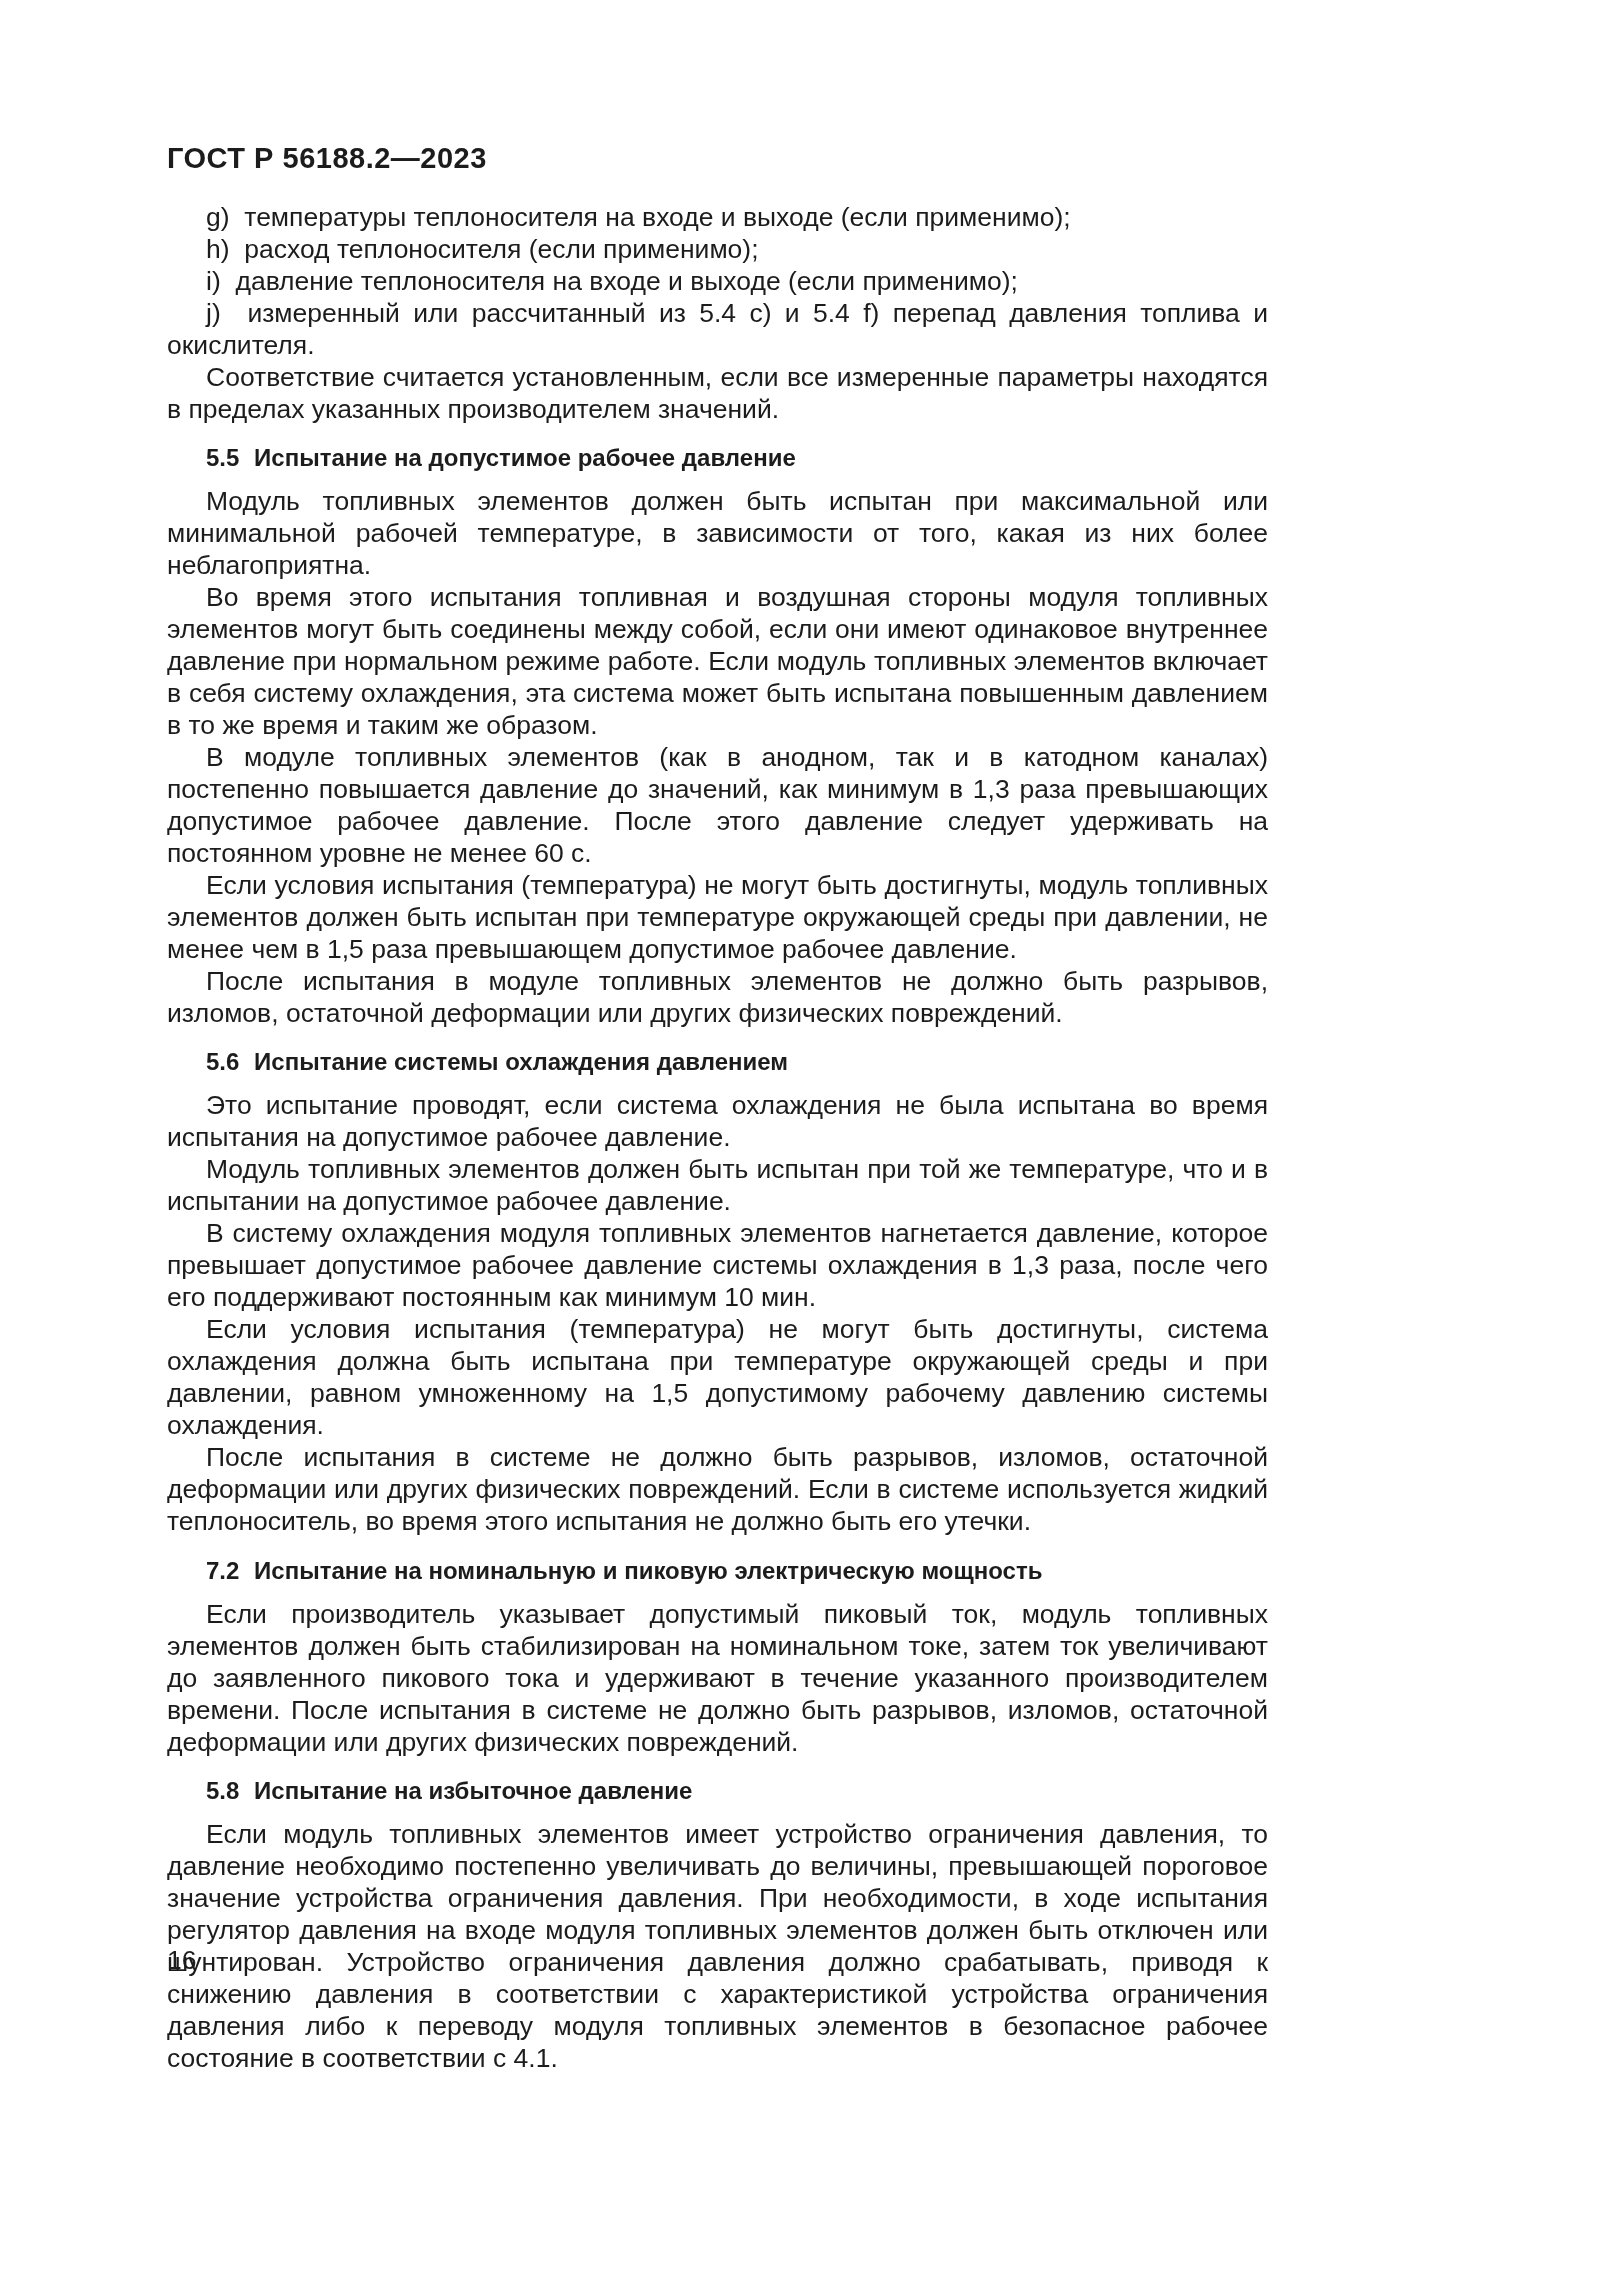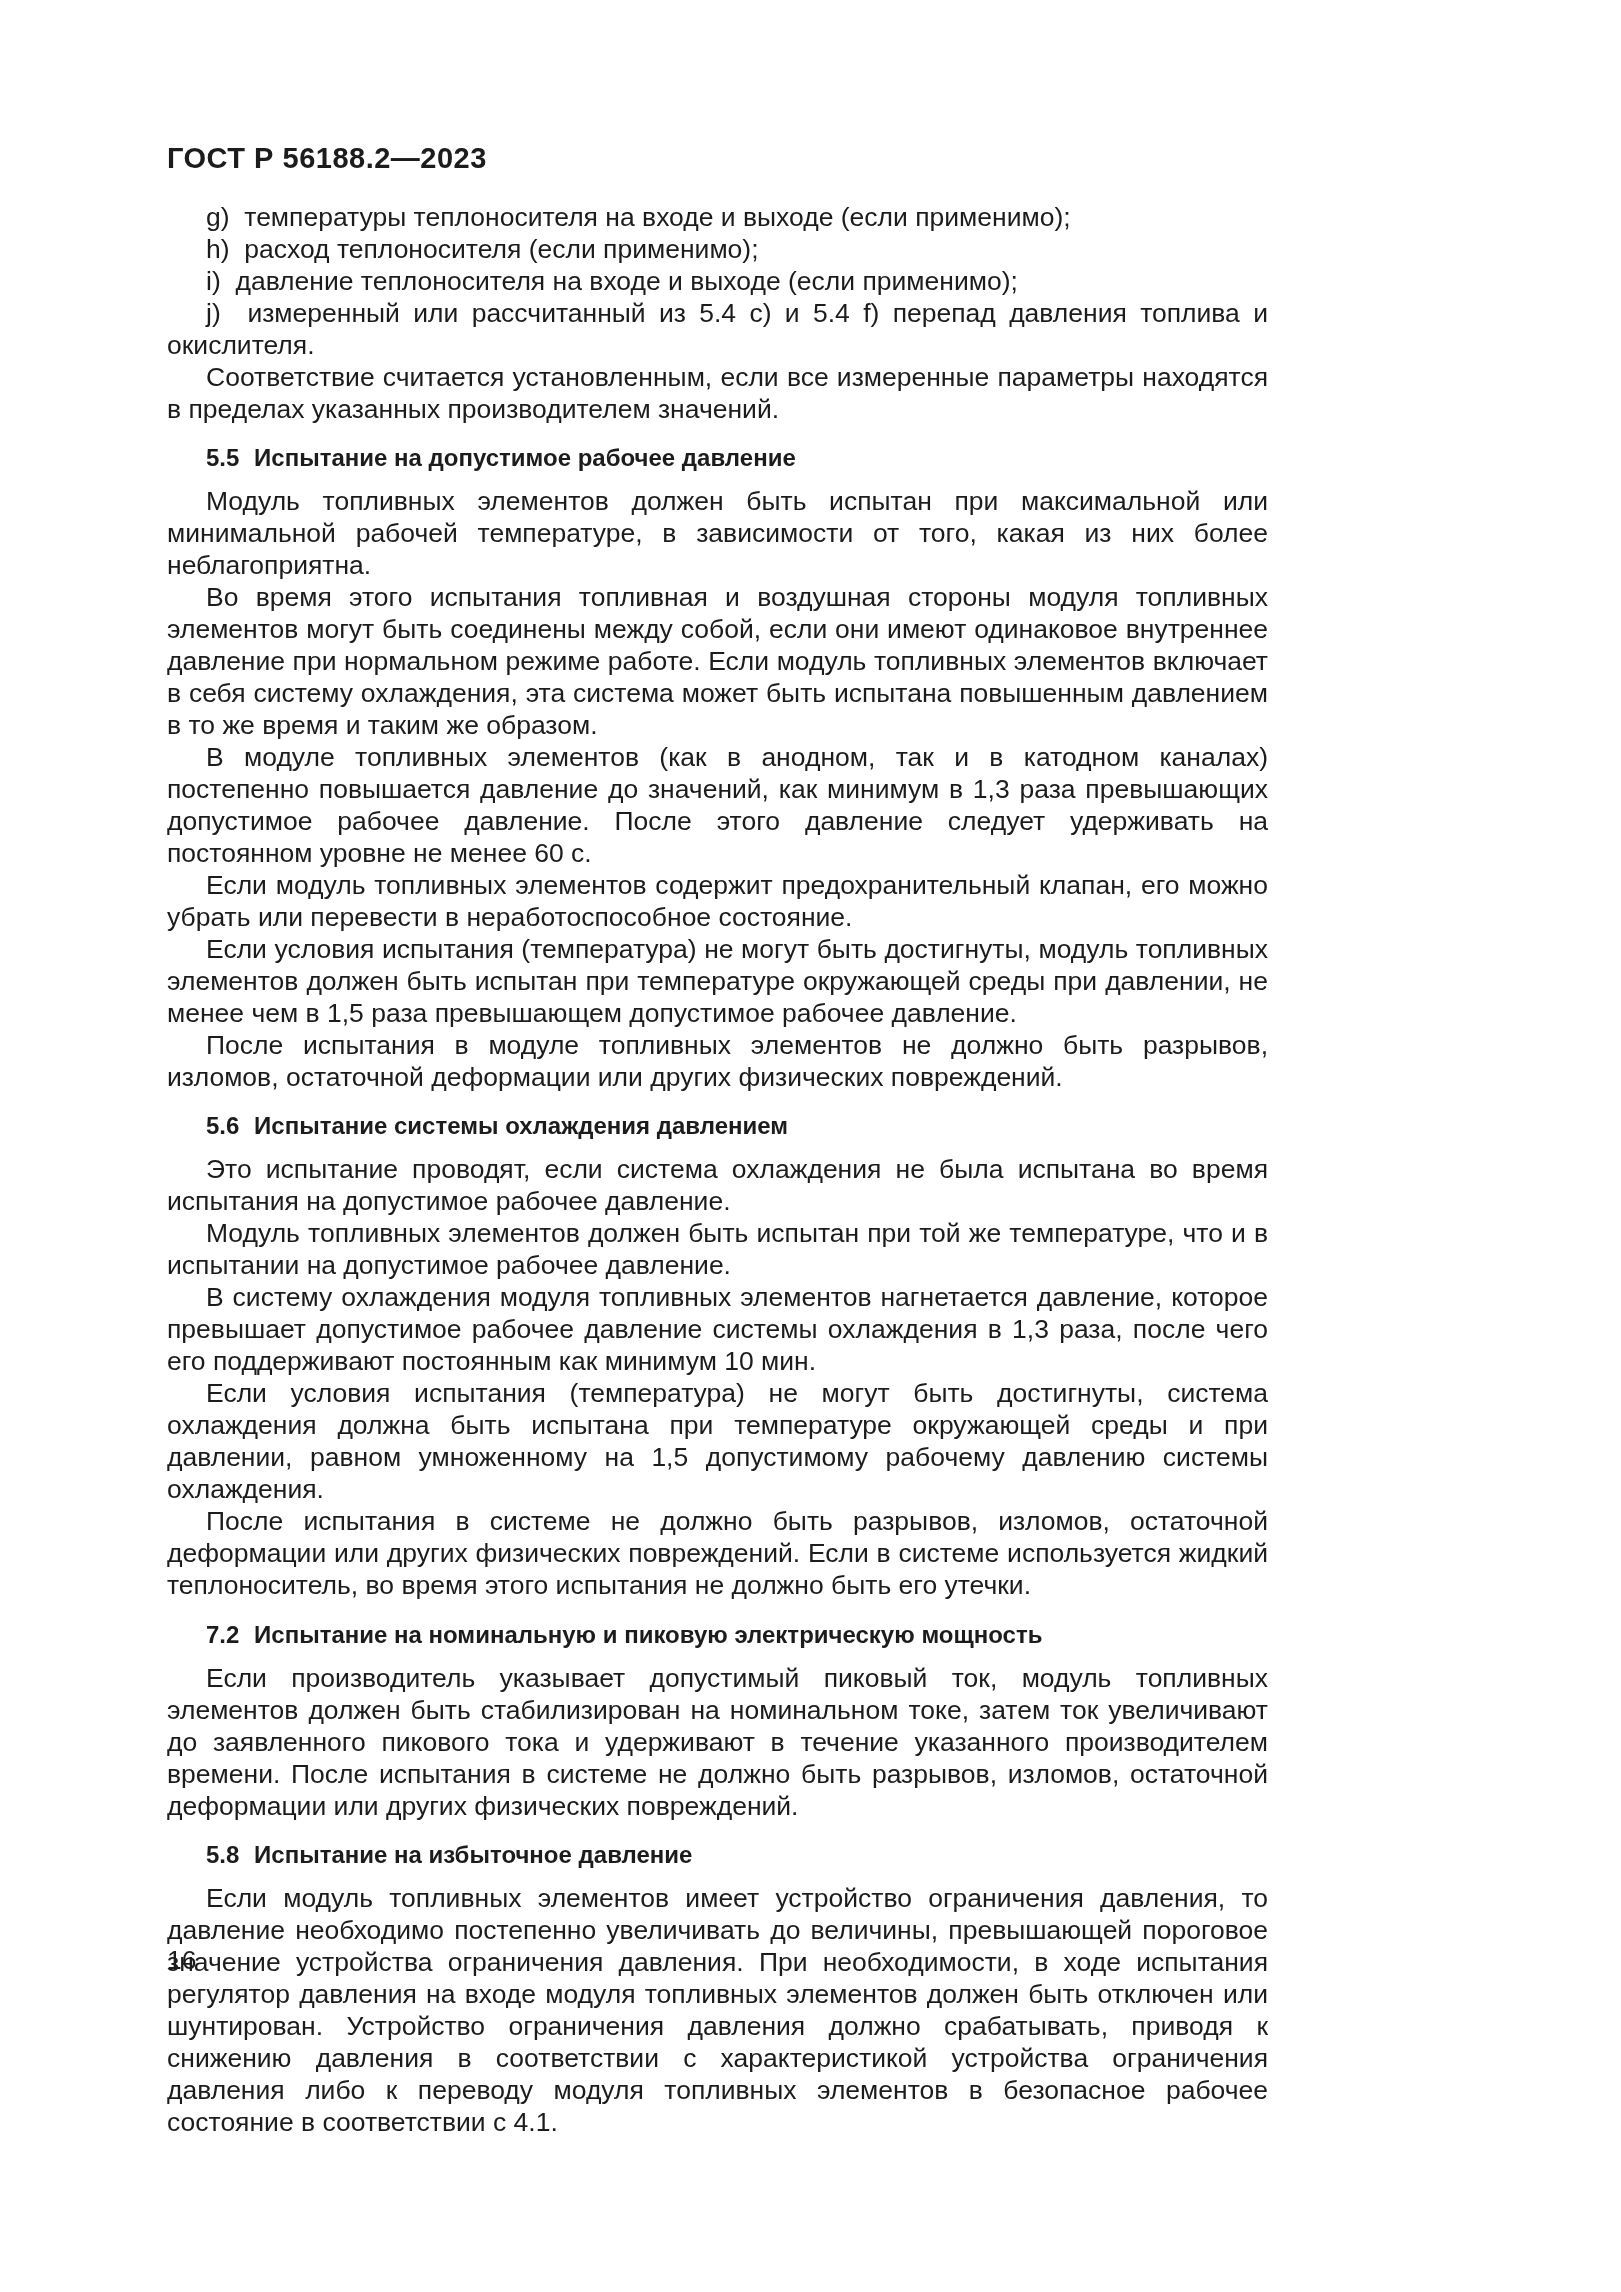--- a/index.html
+++ b/index.html
@@ -56,21 +56,20 @@
     <p class="li">g)&nbsp; температуры теплоносителя на входе и выходе (если применимо);</p>
     <p class="li">h)&nbsp; расход теплоносителя (если применимо);</p>
     <p class="li">i)&nbsp; давление теплоносителя на входе и выходе (если применимо);</p>
     <p class="li">j)&nbsp; измеренный или рассчитанный из 5.4 c) и 5.4 f) перепад давления топлива и окислителя.</p>
     <p class="p">Соответствие считается установленным, если все измеренные параметры находятся в пределах указанных производителем значений.</p>
 
     <h2 class="sec"><span>5.5</span><span class="ht">Испытание на допустимое рабочее давление</span></h2>
     <p class="p">Модуль топливных элементов должен быть испытан при максимальной или минимальной рабочей температуре, в зависимости от того, какая из них более неблагоприятна.</p>
     <p class="p">Во время этого испытания топливная и воздушная стороны модуля топливных элементов могут быть соединены между собой, если они имеют одинаковое внутреннее давление при нормальном режиме работе. Если модуль топливных элементов включает в себя систему охлаждения, эта система может быть испытана повышенным давлением в то же время и таким же образом.</p>
     <p class="p">В модуле топливных элементов (как в анодном, так и в катодном каналах) постепенно повышается давление до значений, как минимум в 1,3 раза превышающих допустимое рабочее давление. После этого давление следует удерживать на постоянном уровне не менее 60 с.</p>
-    <p class="p">Если модуль топливных элементов содержит предохранительный клапан, его можно убрать или перевести в неработоспособное состояние.</p>
     <p class="p">Если условия испытания (температура) не могут быть достигнуты, модуль топливных элементов должен быть испытан при температуре окружающей среды при давлении, не менее чем в 1,5 раза превышающем допустимое рабочее давление.</p>
     <p class="p">После испытания в модуле топливных элементов не должно быть разрывов, изломов, остаточной деформации или других физических повреждений.</p>
 
     <h2 class="sec"><span>5.6</span><span class="ht">Испытание системы охлаждения давлением</span></h2>
     <p class="p">Это испытание проводят, если система охлаждения не была испытана во время испытания на допустимое рабочее давление.</p>
     <p class="p">Модуль топливных элементов должен быть испытан при той же температуре, что и в испытании на допустимое рабочее давление.</p>
     <p class="p">В систему охлаждения модуля топливных элементов нагнетается давление, которое превышает допустимое рабочее давление системы охлаждения в 1,3 раза, после чего его поддерживают постоянным как минимум 10 мин.</p>
     <p class="p">Если условия испытания (температура) не могут быть достигнуты, система охлаждения должна быть испытана при температуре окружающей среды и при давлении, равном умноженному на 1,5 допустимому рабочему давлению системы охлаждения.</p>
     <p class="p">После испытания в системе не должно быть разрывов, изломов, остаточной деформации или других физических повреждений. Если в системе используется жидкий теплоноситель, во время этого испытания не должно быть его утечки.</p>
 

